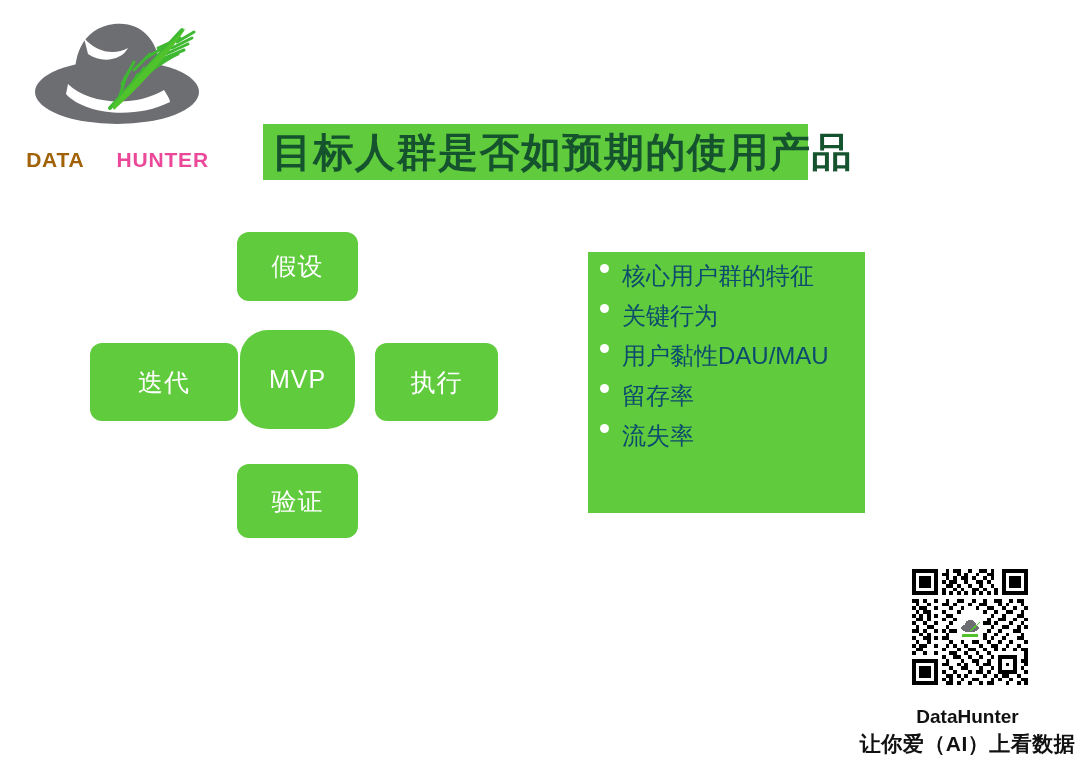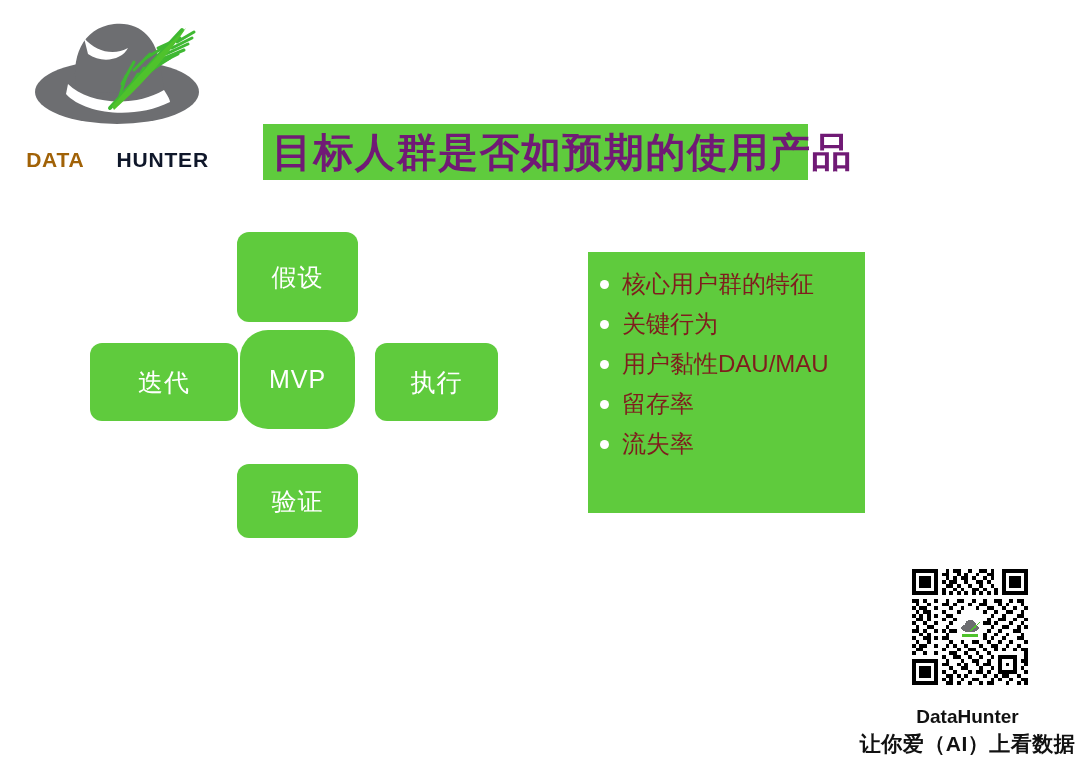--- a/index.html
+++ b/index.html
@@ -39,58 +39,58 @@
     left: 3px;
     top: 136px;
     width: 185px;
     text-align: center;
     font-size: 21px;
     font-weight: bold;
     letter-spacing: 0.8px;
     white-space: nowrap;
   }
   .wm-data { color: #a16207; }
-  .wm-hunter { color: #0f172a; padding-left: 32px; }
+  .wm-hunter { color: #ec4899; padding-left: 32px; }
 
   
   #title-banner {
     position: absolute;
     left: 263px;
     top: 124px;
     width: 545px;
     height: 56px;
     background: #5FCB3D;
     display: flex;
     align-items: center;
     padding-left: 9px;
     box-sizing: border-box;
   }
   #title-text {
-    color: #701a75;
+    color: #14532d;
     font-size: 40px;
     font-weight: bold;
     letter-spacing: 1.5px;
     line-height: 1;
     white-space: nowrap;
   }
 
   
   .node {
     position: absolute;
     background: #5FCB3D;
     color: #ffffff;
     display: flex;
     align-items: center;
     justify-content: center;
     font-size: 25px;
     letter-spacing: 1px;
     border-radius: 12px;
     box-sizing: border-box;
   }
-  #node-hypothesis { left: 237px; top: 232px; width: 121px; height: 90px; }
+  #node-hypothesis { left: 237px; top: 232px; width: 121px; height: 69px; }
   #node-iterate    { left: 90px;  top: 343px; width: 148px; height: 78px; font-family: Liberation Mono, monospace; }
   #node-mvp        { left: 240px; top: 330px; width: 115px; height: 99px; border-radius: 28px; }
   #node-execute    { left: 375px; top: 343px; width: 123px; height: 78px; }
   #node-validate   { left: 237px; top: 464px; width: 121px; height: 74px; }
 
   
   #metrics-panel {
     position: absolute;
     left: 588px;
     top: 252px;
@@ -100,22 +100,21 @@
     box-sizing: border-box;
     padding: 12px 10px 10px 12px;
   }
   #metrics-list {
     list-style: none;
     margin: 0;
     padding: 0;
   }
   #metrics-list li {
     display: flex;
-    align-items: center;
-    color: #7f1d1d;
+    color: #0c4a6e;
     font-size: 24px;
     line-height: 1;
     height: 40px;
     white-space: nowrap;
   }
   .bullet-dot {
     width: 9px;
     height: 9px;
     border-radius: 50%;
     background: #ffffff;

